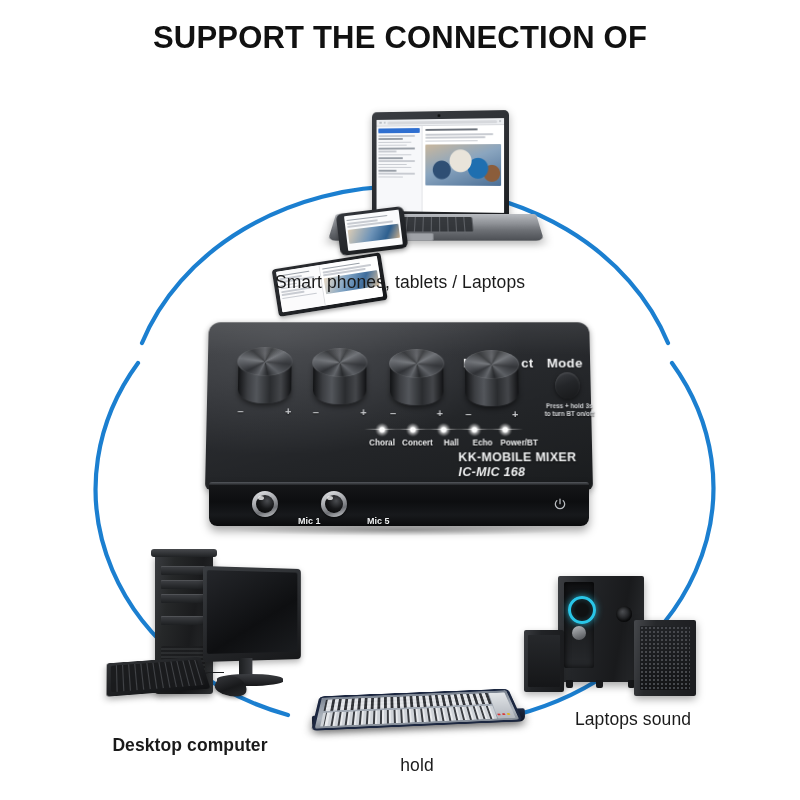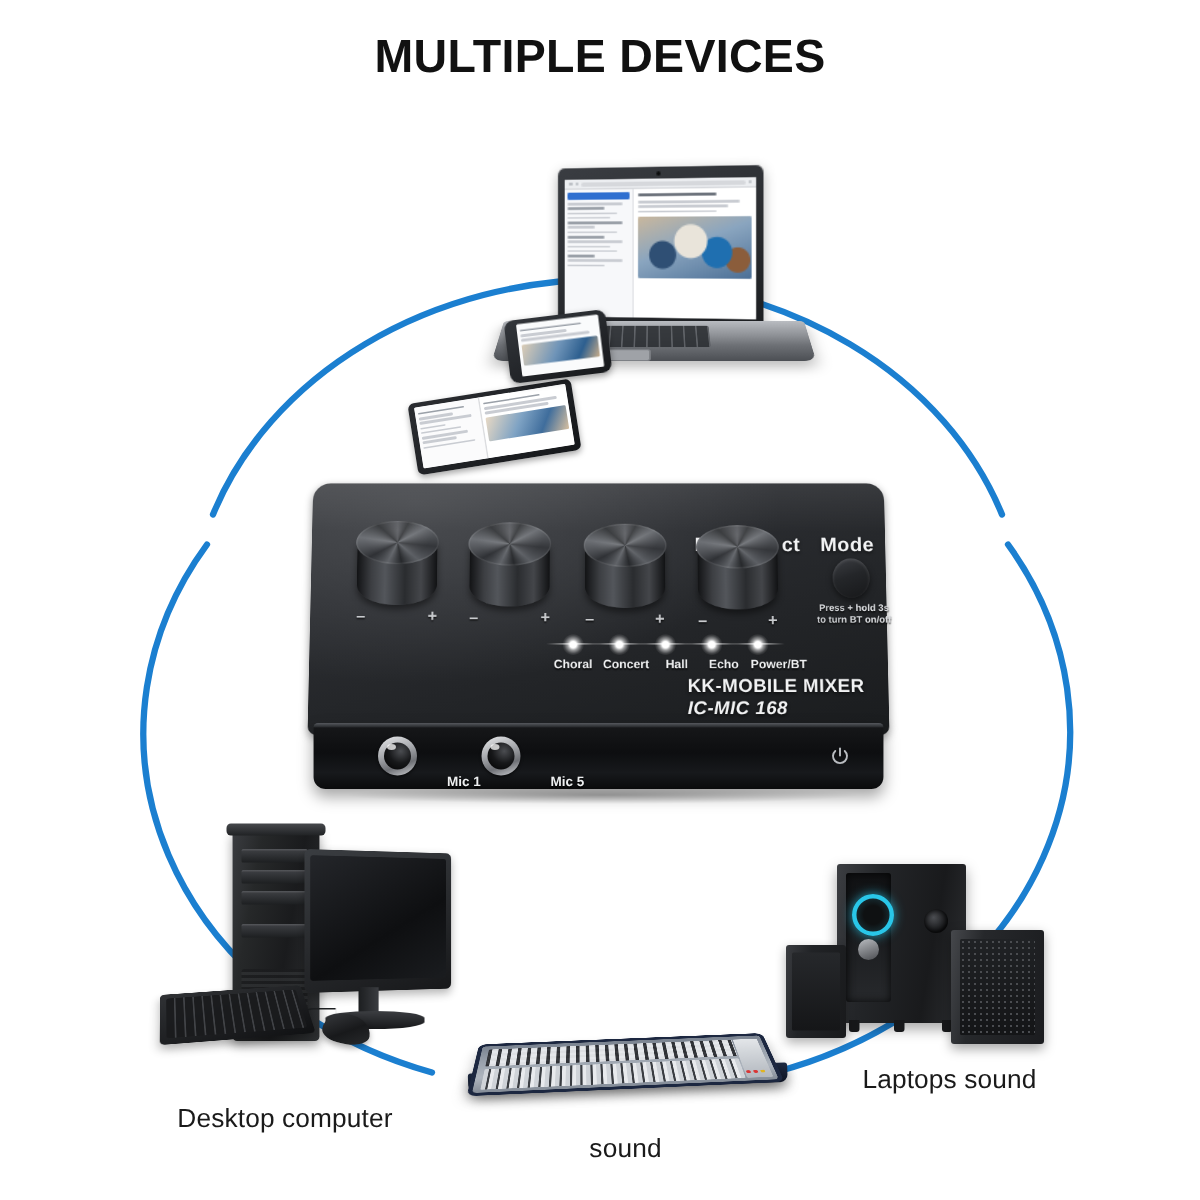--- a/index.html
+++ b/index.html
@@ -31,21 +31,21 @@
 
   
   .cap{
     position:absolute;
     font-size:17.5px;
     color:#1a1a1a;
     white-space:nowrap;
     letter-spacing:0.1px;
   }
   .cap-top{left:400px;top:272px;transform:translateX(-50%);}
-  .cap-desktop{left:190px;top:735px;transform:translateX(-50%);}
+  .cap-desktop{left:190px;top:735px;transform:translateX(-50%);font-weight:bold;}
   .cap-mixer{left:417px;top:755px;transform:translateX(-50%);}
   .cap-speaker{left:633px;top:709px;transform:translateX(-50%);}
 
   
   .cluster-top{position:absolute;left:272px;top:104px;width:300px;height:160px;}
 
   
   .tablet{
     position:absolute;left:2px;top:148px;width:110px;height:48px;
     transform:rotate(-9deg);
@@ -402,21 +402,21 @@
     position:absolute;left:4px;top:5px;right:4px;bottom:5px;
     background:linear-gradient(180deg,#26282b,#151618);border-radius:1px;
   }
 </style>
 </head>
 <body>
 
 <div class="stage">
 
   <div class="title">
-    <span class="l2">MULTIPLE DEVICES</span>
+    <span>SUPPORT THE CONNECTION OF</span>
   </div>
 
   <div class="arc-wrap">
     <svg width="570" height="540" viewBox="0 0 570 540" aria-hidden="true">
 
       <path d="M 22 128 A 278 232 0 0 1 548 128" fill="none" stroke="#1b7fd0" stroke-width="4.2" stroke-linecap="round"></path>
 
       <path d="M 18 148 A 280 238 0 0 0 168 500" fill="none" stroke="#1b7fd0" stroke-width="4.2" stroke-linecap="round"></path>
 
       <path d="M 552 148 A 280 238 0 0 1 396 500" fill="none" stroke="#1b7fd0" stroke-width="4.2" stroke-linecap="round"></path>
@@ -497,20 +497,21 @@
         <div class="ph-screen">
           <div class="ln b w80"></div>
             <div class="ln w60"></div>
             <div class="ln w90"></div>
           <div class="ph-photo"></div>
         </div>
       </div>
     </div>
   </div>
 
+  <div class="cap cap-top">Smart phones, tablets / Laptops</div>
 
   <div class="device">
 
     <div class="dev-top">
 
       <div class="hdr hdr-rec"><span>Re</span></div>
       <div class="hdr" style="left:318px;top:35px;"><span>ct</span></div>
       <div class="hdr hdr-mode">Mode</div>
 
       <div class="knob k1">
@@ -620,21 +621,21 @@
         <div class="cons-right">
           <div class="cons-leds">
             <i style="background:#d93636"></i>
               <i style="background:#d93636"></i>
               <i style="background:#e0b420"></i>
           </div>
         </div>
       </div>
     </div>
   </div>
-  <div class="cap cap-mixer">sound</div>
+  <div class="cap cap-mixer">hold</div>
 
   <div class="cluster-spk">
     <div class="sub">
       <div class="sub-face">
         <div class="sub-ring"></div>
         <div class="sub-kn"></div>
       </div>
       <div class="sub-port"></div>
       <div class="sub-feet">
         <i style="left:0"></i>

